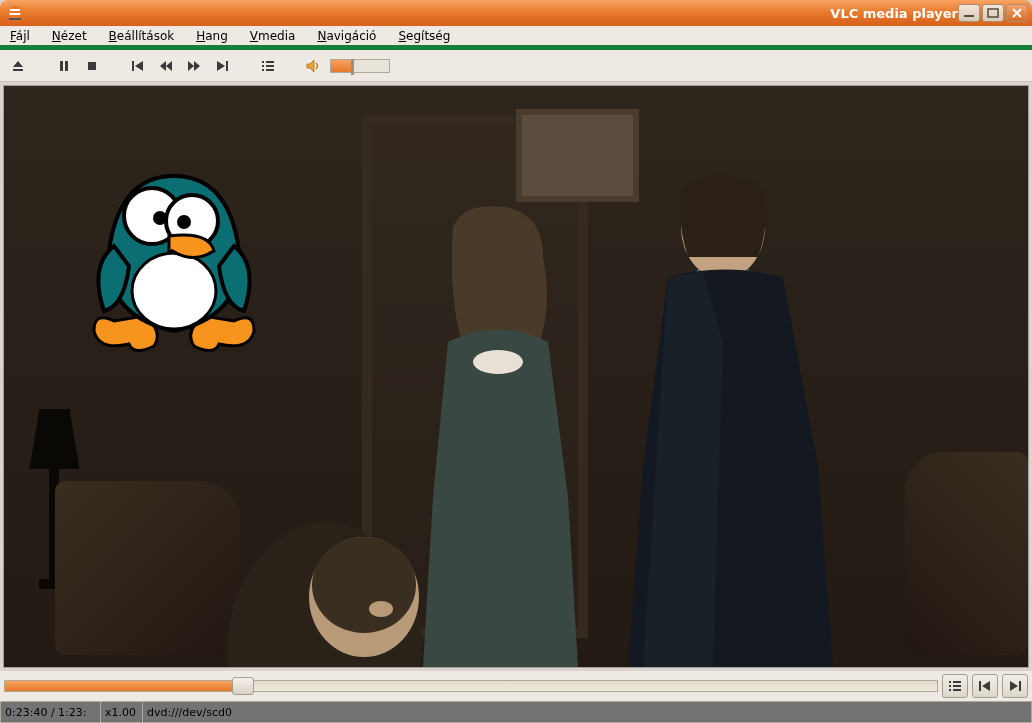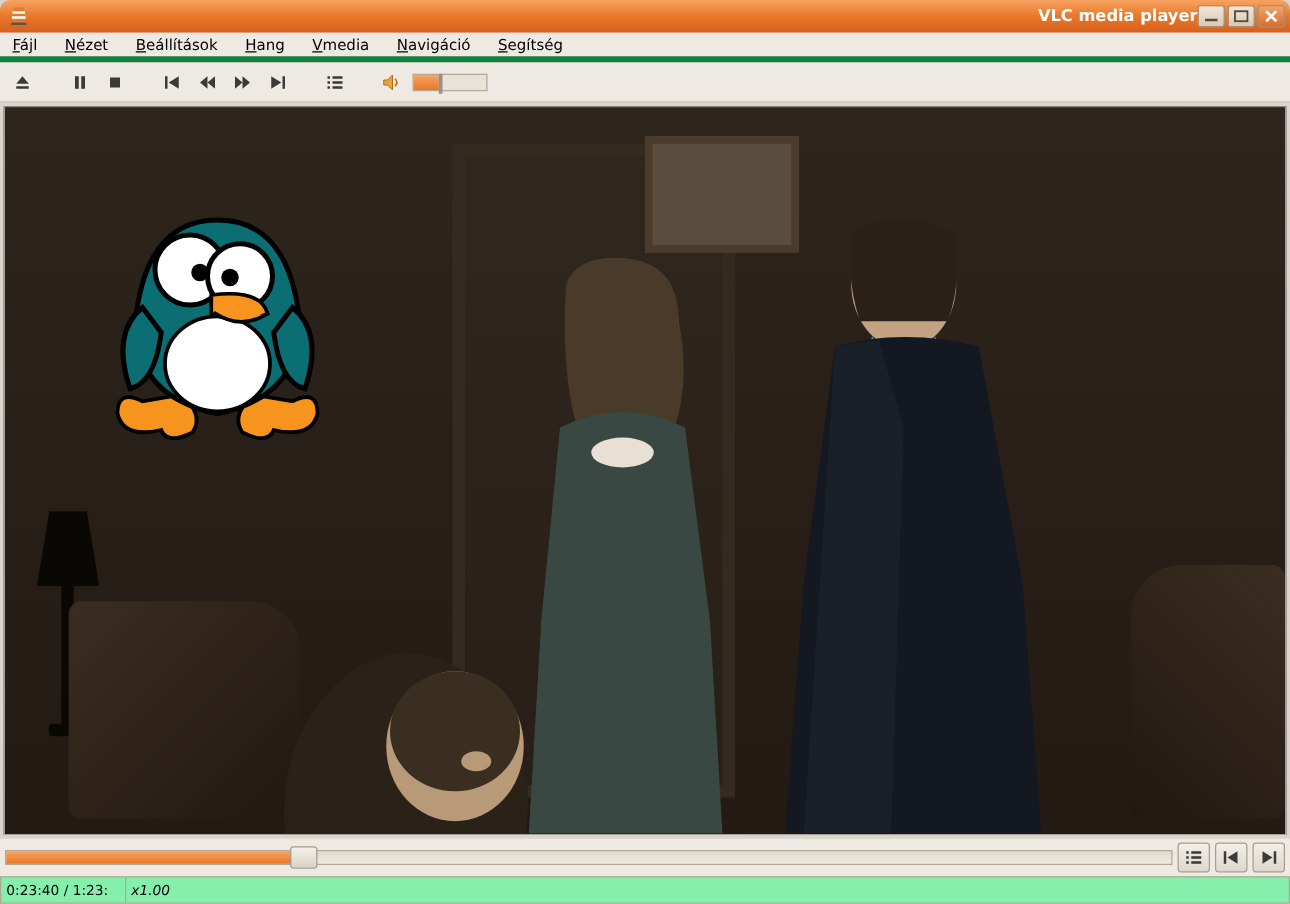--- a/index.html
+++ b/index.html
@@ -179,25 +179,25 @@
     display: flex;
     align-items: stretch;
     font-size: 11px;
   }
   .status-cell {
     border: 1px solid #b2a896;
     border-right: none;
     padding: 2px 4px;
     display: flex;
     align-items: center;
-    background: #86efac;
+    background: #737373;
   }
   .status-cell:last-child { border-right: 1px solid #b2a896; flex:1; }
   .status-time { width: 100px; }
-  .status-speed { width: 42px; font-style: italic; }
+  .status-speed { width: 42px; }
 </style>
 </head>
 <body>
 
 <div class="titlebar">
   <svg class="app-icon" viewBox="0 0 18 18">
     <path d="M5 2 L13 2 L14 14 L4 14 Z" fill="#e77829"></path>
     <rect x="4" y="5" width="10" height="2" fill="#fff"></rect>
     <rect x="3.5" y="9" width="11" height="2" fill="#fff"></rect>
     <rect x="3" y="14" width="12" height="2" fill="#555"></rect>
@@ -392,13 +392,14 @@
     <svg width="14" height="12" viewBox="0 0 14 12">
         <path d="M2 1 L10 6 L2 11 Z" fill="#3a3a3a"></path>
         <rect x="11" y="1" width="2" height="10" fill="#3a3a3a"></rect>
       </svg>
   </div>
 </div>
 
 <div class="statusbar">
   <div class="status-cell status-time">0:23:40 / 1:23:</div>
   <div class="status-cell status-speed">x1.00</div>
+  <div class="status-cell">dvd:///dev/scd0</div>
 </div>
 
 </body></html>

